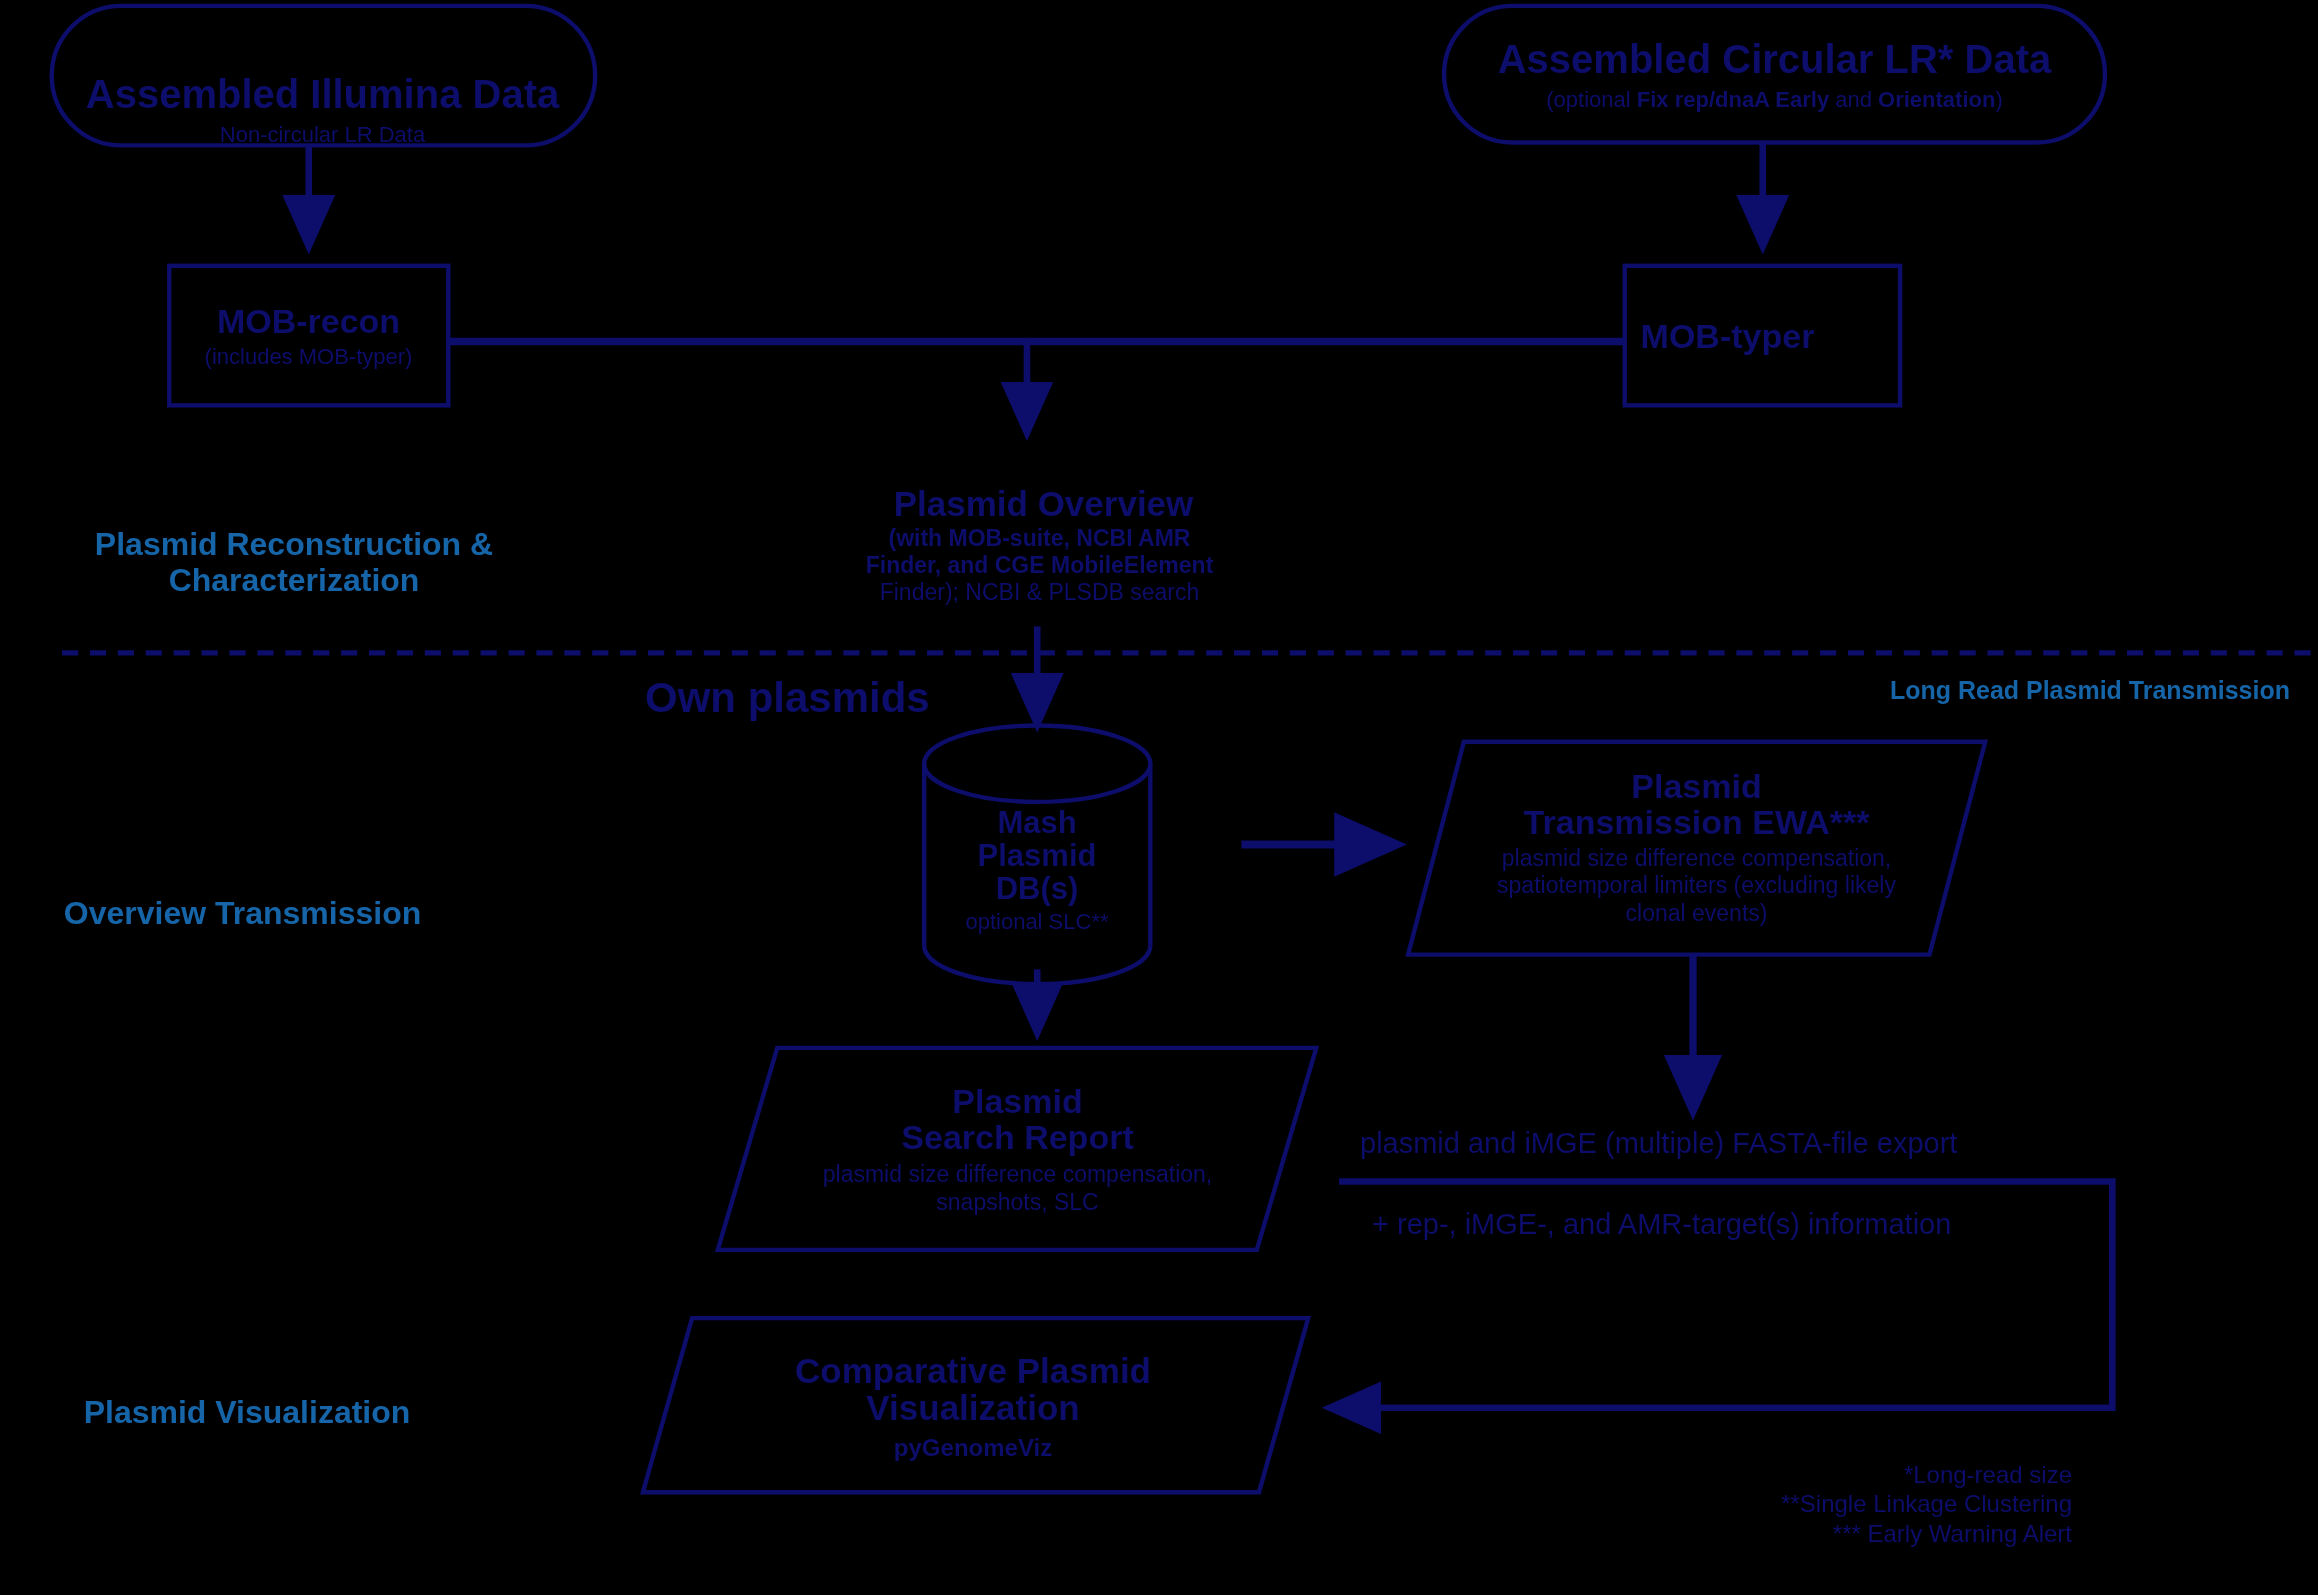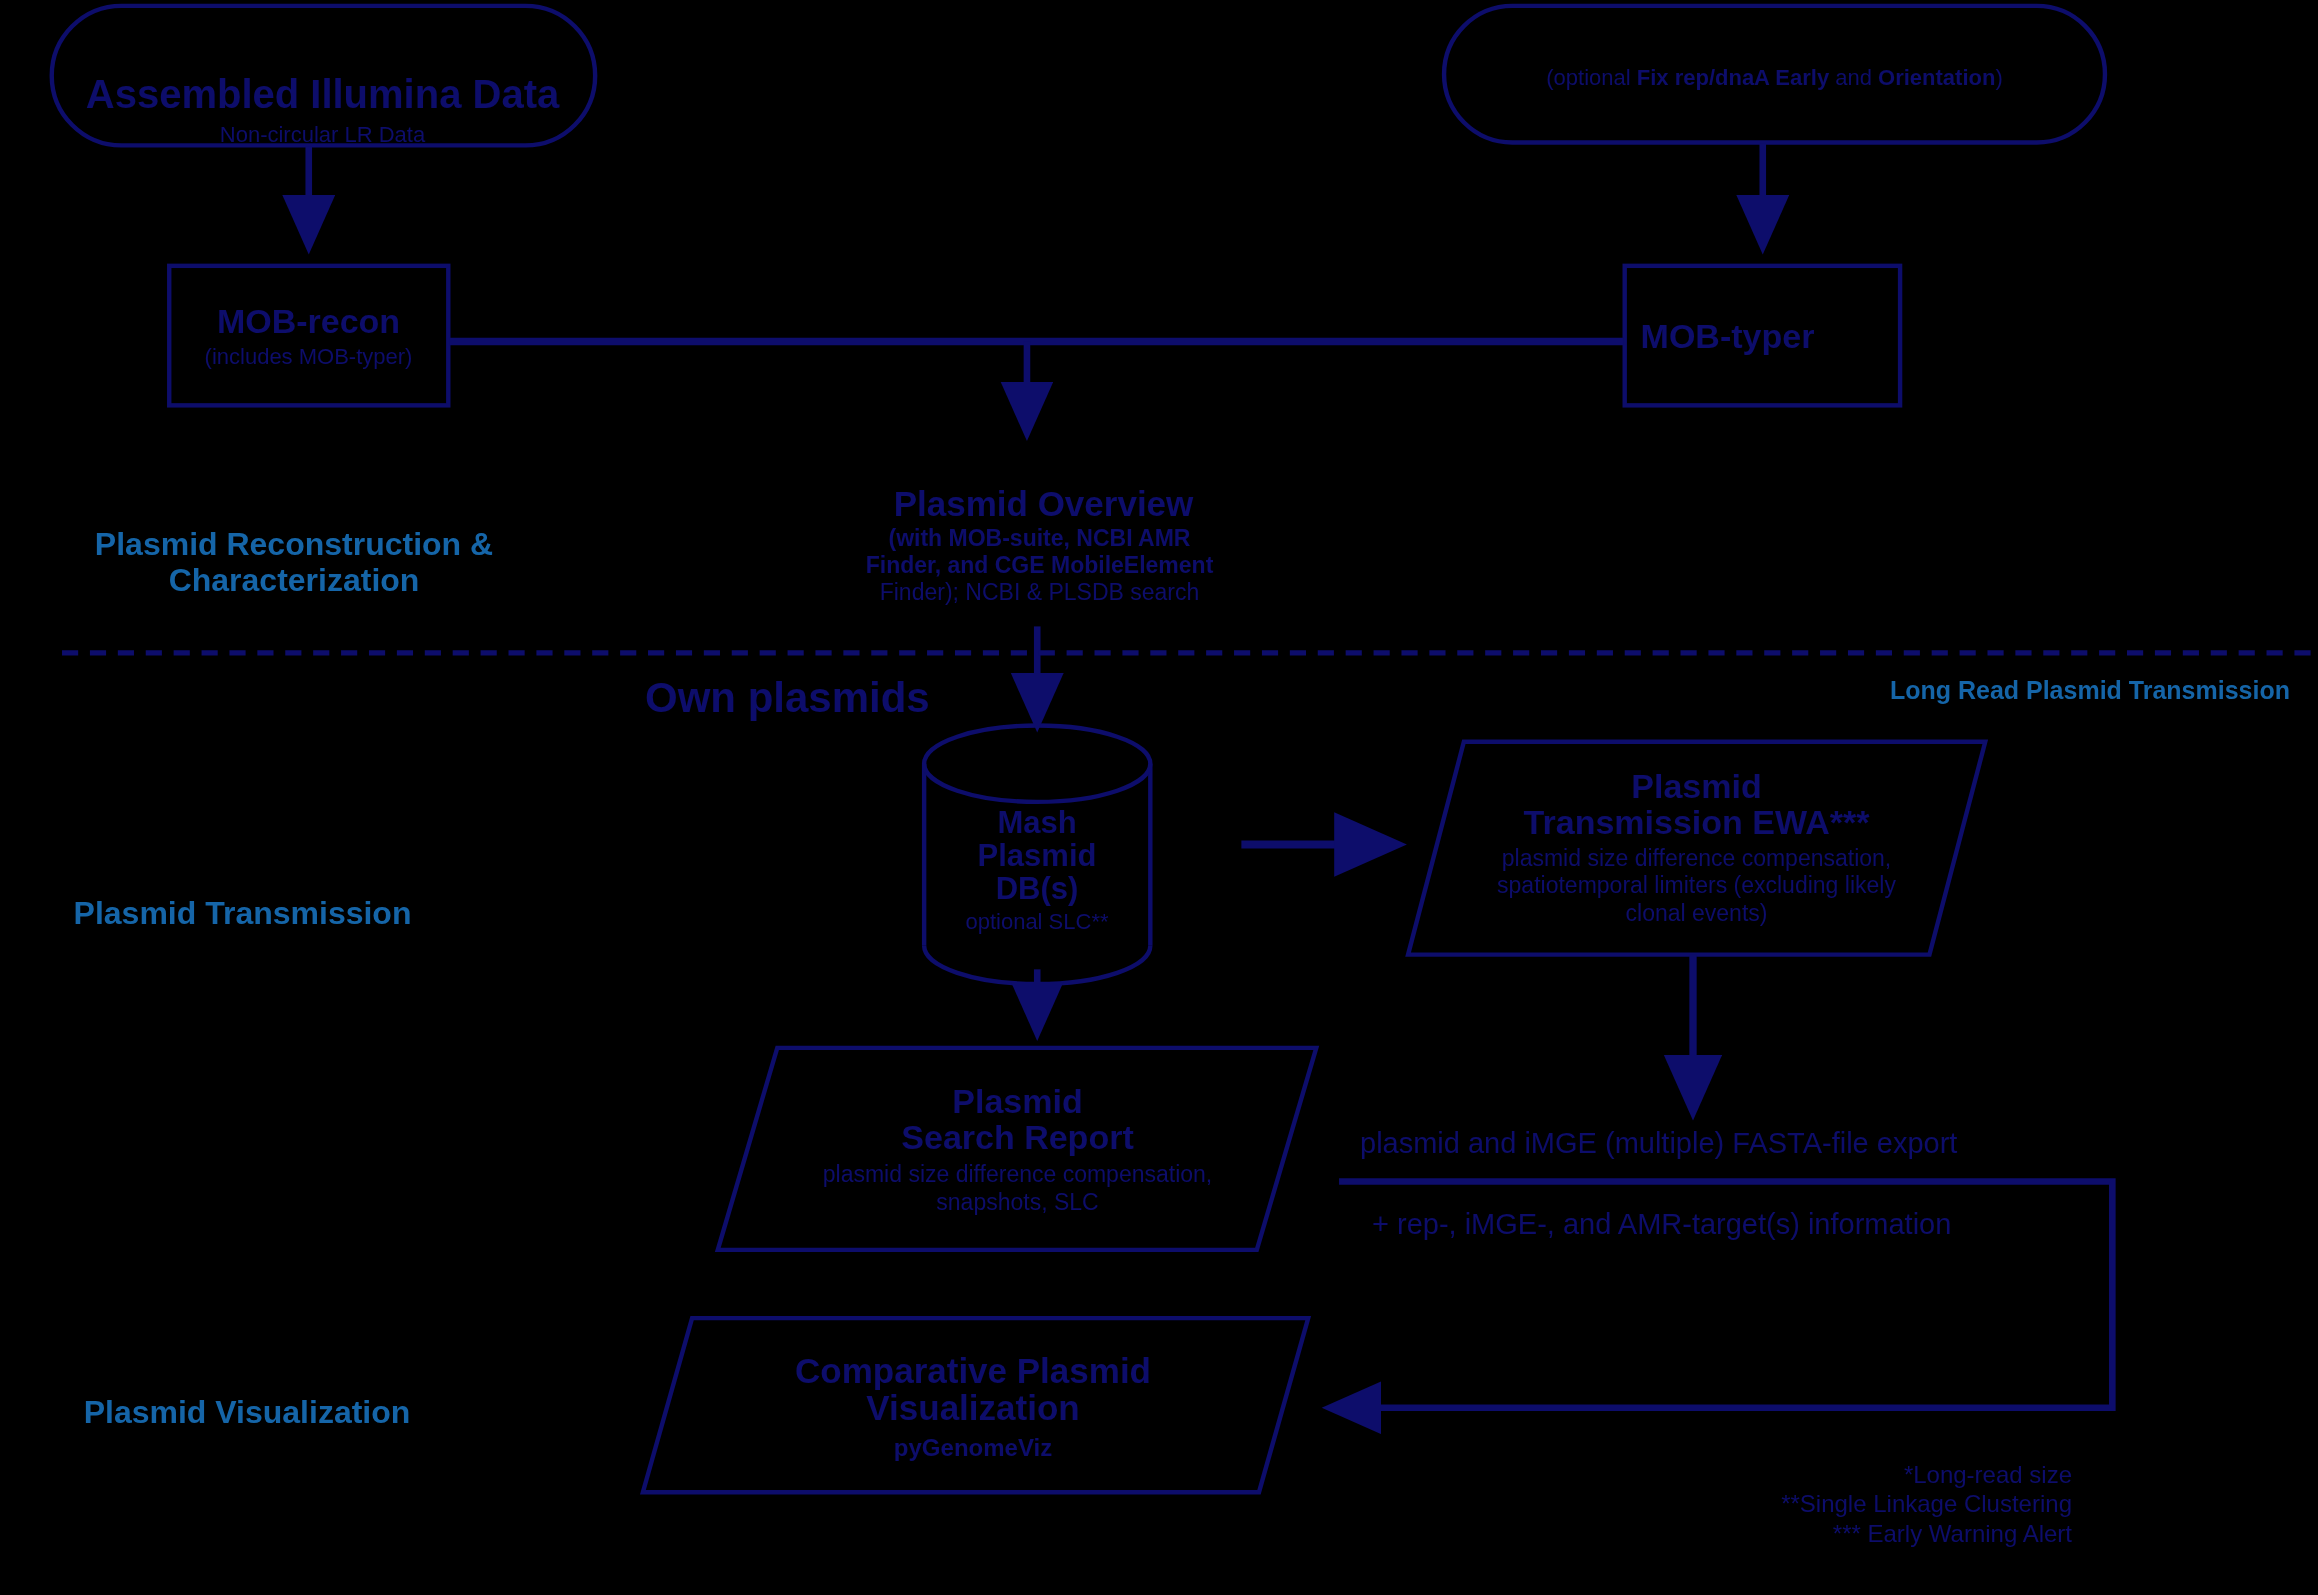--- a/index.html
+++ b/index.html
@@ -74,20 +74,21 @@
 
     <path d="M84,889 L3151,889" stroke="#0d0d6b" stroke-width="7" fill="none" stroke-dasharray="22 16"></path>
   </svg>
 
   <div class="node" style="left:51px;top:5.9px;width:543px;height:140px;justify-content:flex-end;">
     <div class="t-title" style="font-size:40px;">Assembled Illumina Data</div>
     <div class="t-sub" style="font-size:22px;margin-top:7.3px;">Non-circular LR Data</div>
   </div>
 
   <div class="node" style="left:1444px;top:5.9px;width:661px;height:137px;">
+    <div class="t-title" style="font-size:40px;">Assembled Circular LR* Data</div>
     <div style="font-size:22px;margin-top:7.3px;">
       <span>(optional </span><span style="font-weight:bold;">Fix rep/dnaA Early</span><span> and </span><span style="font-weight:bold;">Orientation</span><span>)</span>
     </div>
   </div>
 
   <div class="node" style="left:169px;top:266px;width:279px;height:140px;">
     <div class="t-title" style="font-size:34px;">MOB-recon</div>
     <div class="t-sub" style="font-size:22px;margin-top:5.9px;text-align:center;">(includes MOB-typer)</div>
   </div>
 
@@ -135,21 +136,21 @@
     <div class="t-title" style="font-size:35px;">Visualization</div>
     <div class="t-title" style="font-size:24px;margin-top:8.8px;">pyGenomeViz</div>
   </div>
 
   <div class="sect" style="left:0px;top:527px;width:588px;">
     <div>Plasmid Reconstruction &amp;</div>
     <div>Characterization</div>
   </div>
 
   <div class="sect" style="left:0px;top:896px;width:485px;">
-    <div>Plasmid Transmission</div>
+    <div>Overview Transmission</div>
   </div>
 
   <div class="sect" style="left:0px;top:1395px;width:494px;">
     <div>Plasmid Visualization</div>
   </div>
 
   <div class="edge-label" style="left:645px;top:674px;font-size:42px;">Own plasmids</div>
 
   <div class="edge-label" style="left:1702px;top:676px;width:588px;text-align:right;font-size:25px;color:#1565a8;">Long Read Plasmid Transmission</div>
 

